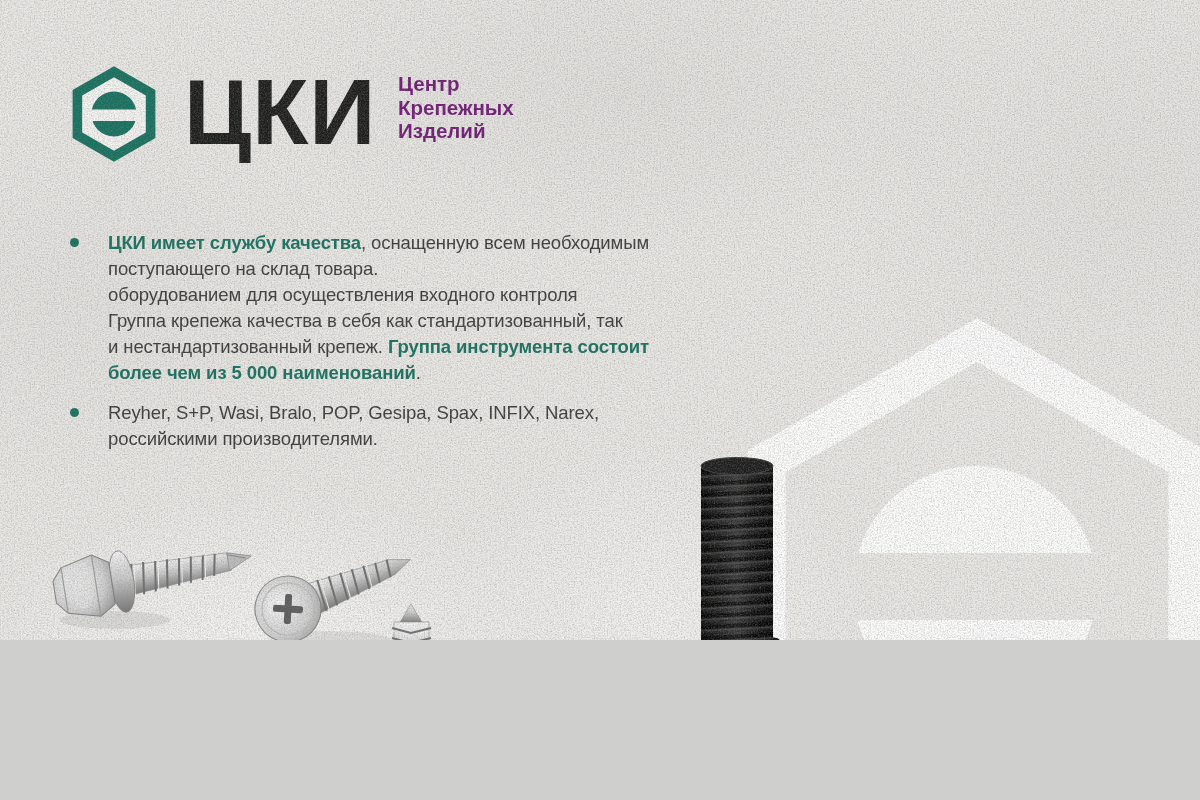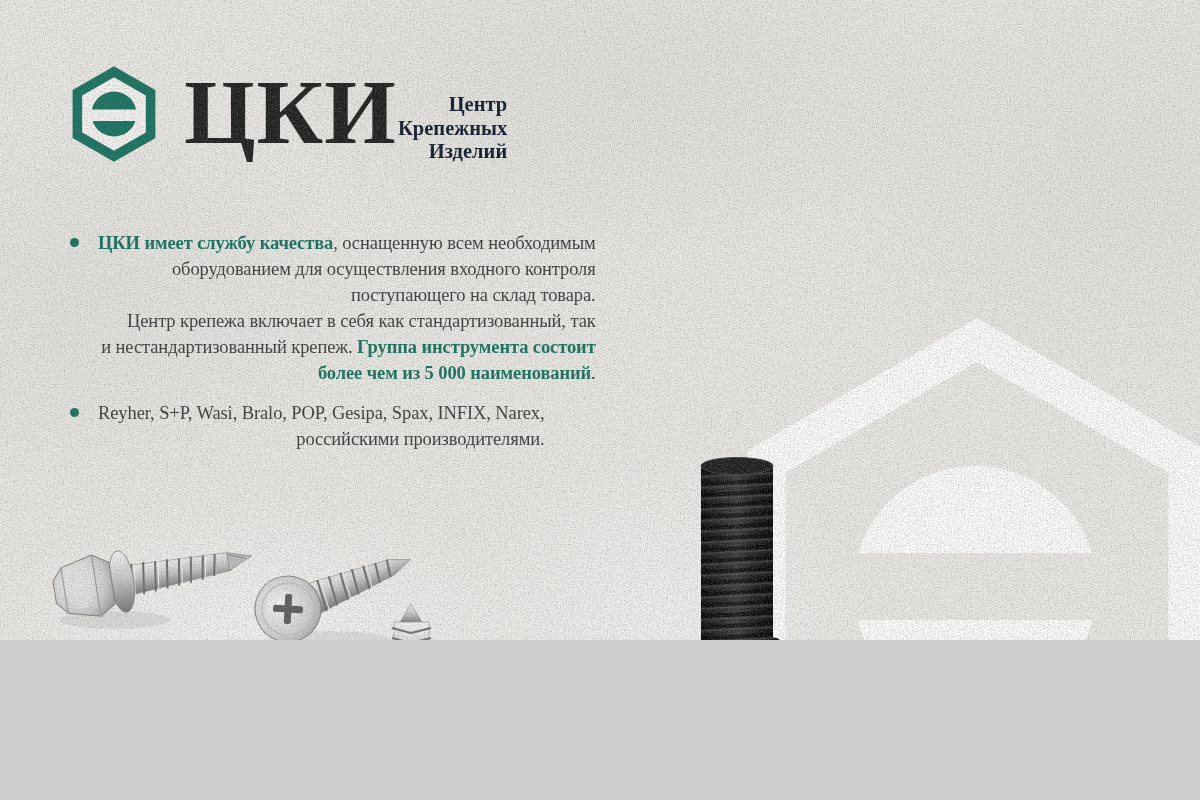--- a/index.html
+++ b/index.html
@@ -1,20 +1,19 @@
 <!DOCTYPE html>
 <html><head>
 <meta charset="utf-8">
 <style>
   html,body{margin:0;padding:0;background:#cfcfcd;}
   .slide{
     position:relative;width:1200px;height:640px;overflow:hidden;
-    font-family:Liberation Serif, serif;
+    font-family:Liberation Sans, sans-serif;
     background:#e9e8e5;
-    text-align:right;
   }
   
   .slide::before{
     content:"";position:absolute;inset:0;z-index:0;
     background:
       radial-gradient(420px 240px at 270px 660px, rgba(255,255,255,.55), rgba(255,255,255,0) 70%),
       radial-gradient(300px 260px at 660px 620px, rgba(255,255,255,.4), rgba(255,255,255,0) 70%),
       radial-gradient(500px 220px at 620px 90px,  rgba(120,120,118,.07), rgba(120,120,118,0) 75%),
       radial-gradient(420px 300px at 1130px 180px, rgba(120,120,118,.06), rgba(120,120,118,0) 75%),
       radial-gradient(380px 260px at 80px 300px,  rgba(120,120,118,.05), rgba(120,120,118,0) 75%),
@@ -25,30 +24,30 @@
   .noise{position:absolute;inset:0;z-index:9;pointer-events:none;opacity:.55;}
 
   .brand{position:absolute;z-index:3;}
   .brand-mark{position:absolute;left:68px;top:63px;width:92px;height:102px;}
   .brand-title{
     position:absolute;left:184px;top:70px;
     font-size:92px;line-height:84px;font-weight:700;letter-spacing:1px;
     color:#1d1d1b;
   }
   .brand-tagline{
-    position:absolute;left:398px;top:93px;
+    position:absolute;left:398px;top:72px;
     font-size:20.5px;line-height:23.5px;font-weight:700;
-    color:#0f172a;
+    color:#701a75;
   }
   .bullets{position:absolute;left:70px;top:0;z-index:3;color:#3b3b3b;}
   .bullet{position:absolute;display:flex;align-items:flex-start;}
   .bullet.b1{top:230px;}
   .bullet.b2{top:400px;}
   .dot{width:9px;height:9px;border-radius:50%;background:#16705e;margin-top:8px;flex:0 0 auto;}
-  .blines{margin-left:19px;font-size:18.5px;line-height:26px;white-space:nowrap;letter-spacing:-0.1px;}
+  .blines{margin-left:29px;font-size:18.5px;line-height:26px;white-space:nowrap;letter-spacing:-0.1px;}
   .strong{color:#16705e;font-weight:700;}
 </style>
 </head>
 <body>
 
 <div class="slide">
 
   <svg class="watermark" viewBox="0 0 1200 800" aria-hidden="true">
     <defs>
       <clipPath id="wslot">
@@ -91,23 +90,23 @@
       <div>Изделий</div>
     </div>
   </div>
 
   <div class="bullets">
 
     <div class="bullet b1">
       <div class="dot"></div>
       <div class="blines">
         <div><span class="strong">ЦКИ имеет службу качества</span><span>, оснащенную всем необходимым</span></div>
+        <div><span>поступающего на склад товара.</span></div>
         <div><span>оборудованием для осуществления входного контроля</span></div>
-        <div><span>поступающего на склад товара.</span></div>
-        <div><span>Центр крепежа включает в себя как стандартизованный, так</span></div>
+        <div><span>Группа крепежа качества в себя как стандартизованный, так</span></div>
         <div><span>и нестандартизованный крепеж. </span><span class="strong">Группа инструмента состоит</span></div>
         <div><span class="strong">более чем из 5 000 наименований</span><span>.</span></div>
       </div>
     </div>
 
     <div class="bullet b2">
       <div class="dot"></div>
       <div class="blines">
         <div><span>Reyher, S+P, Wasi, Bralo, POP, Gesipa, Spax, INFIX, Narex,</span></div>
         <div><span>российскими производителями.</span></div>

